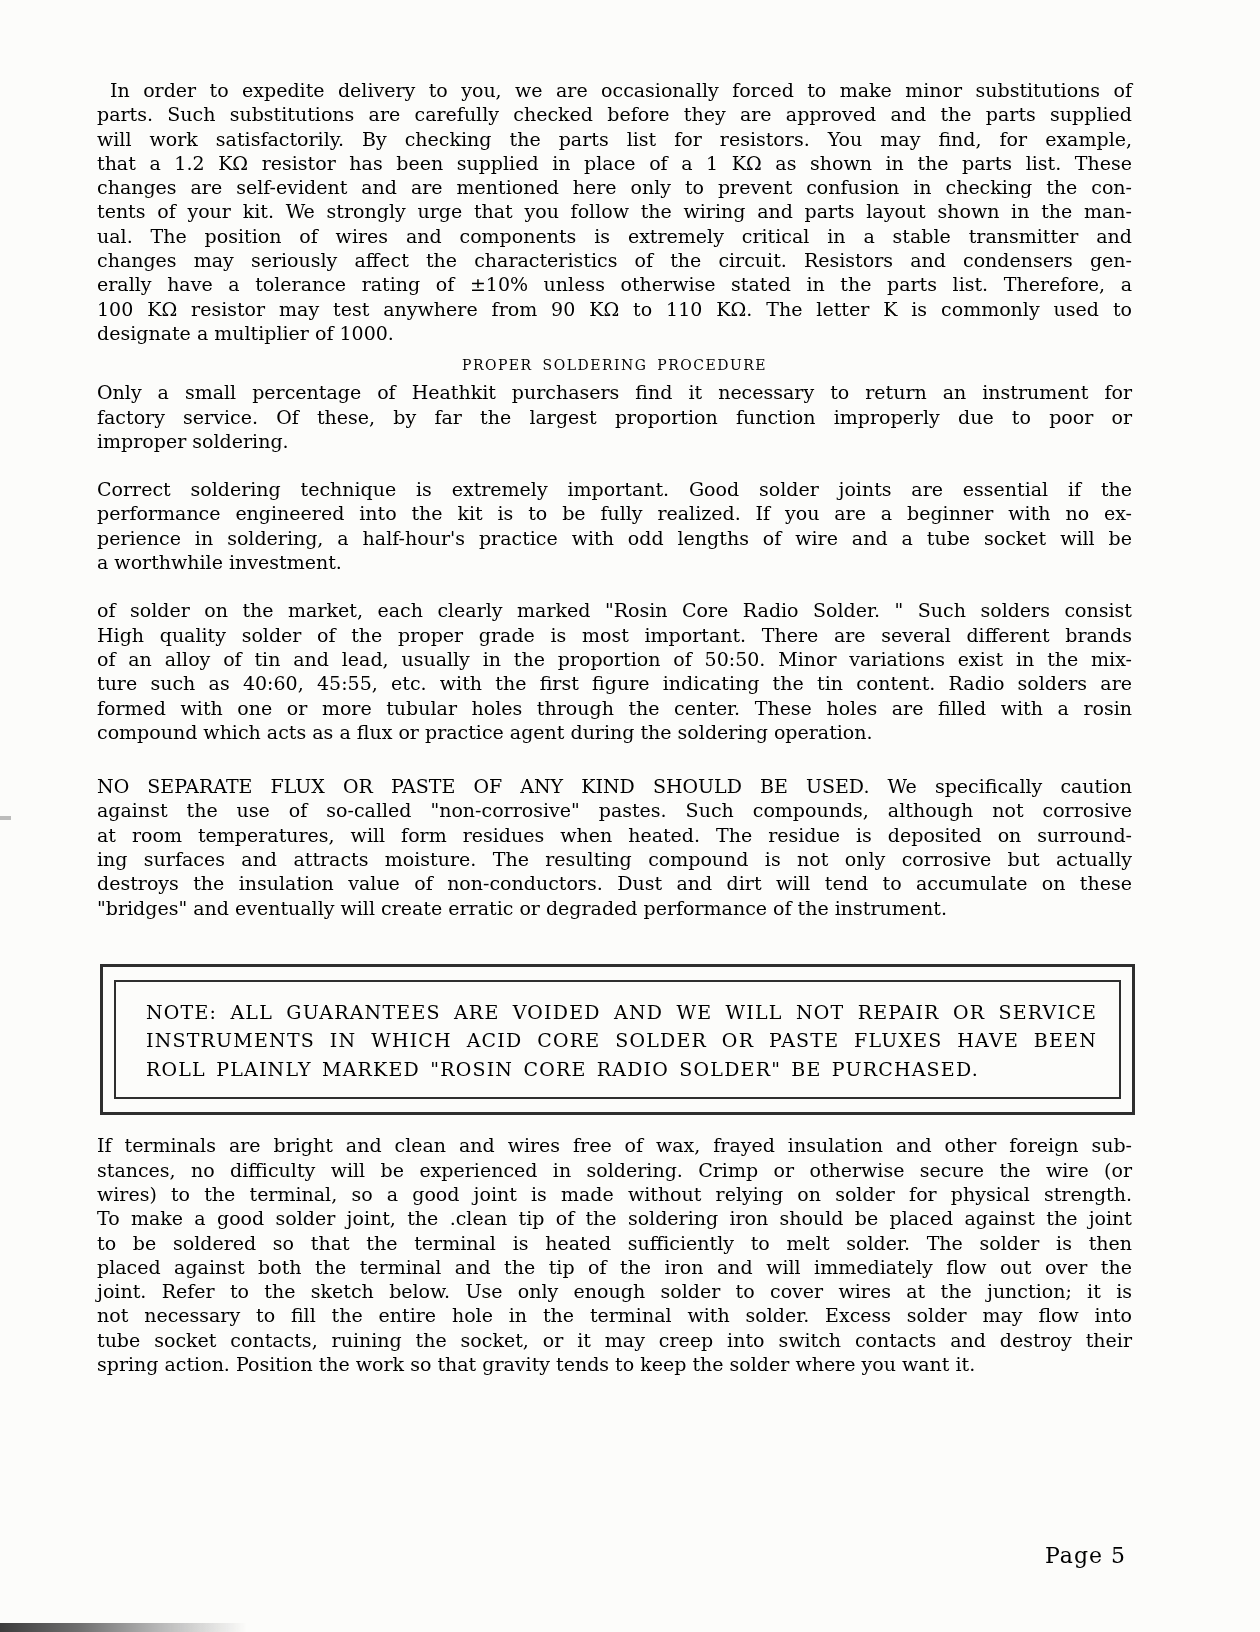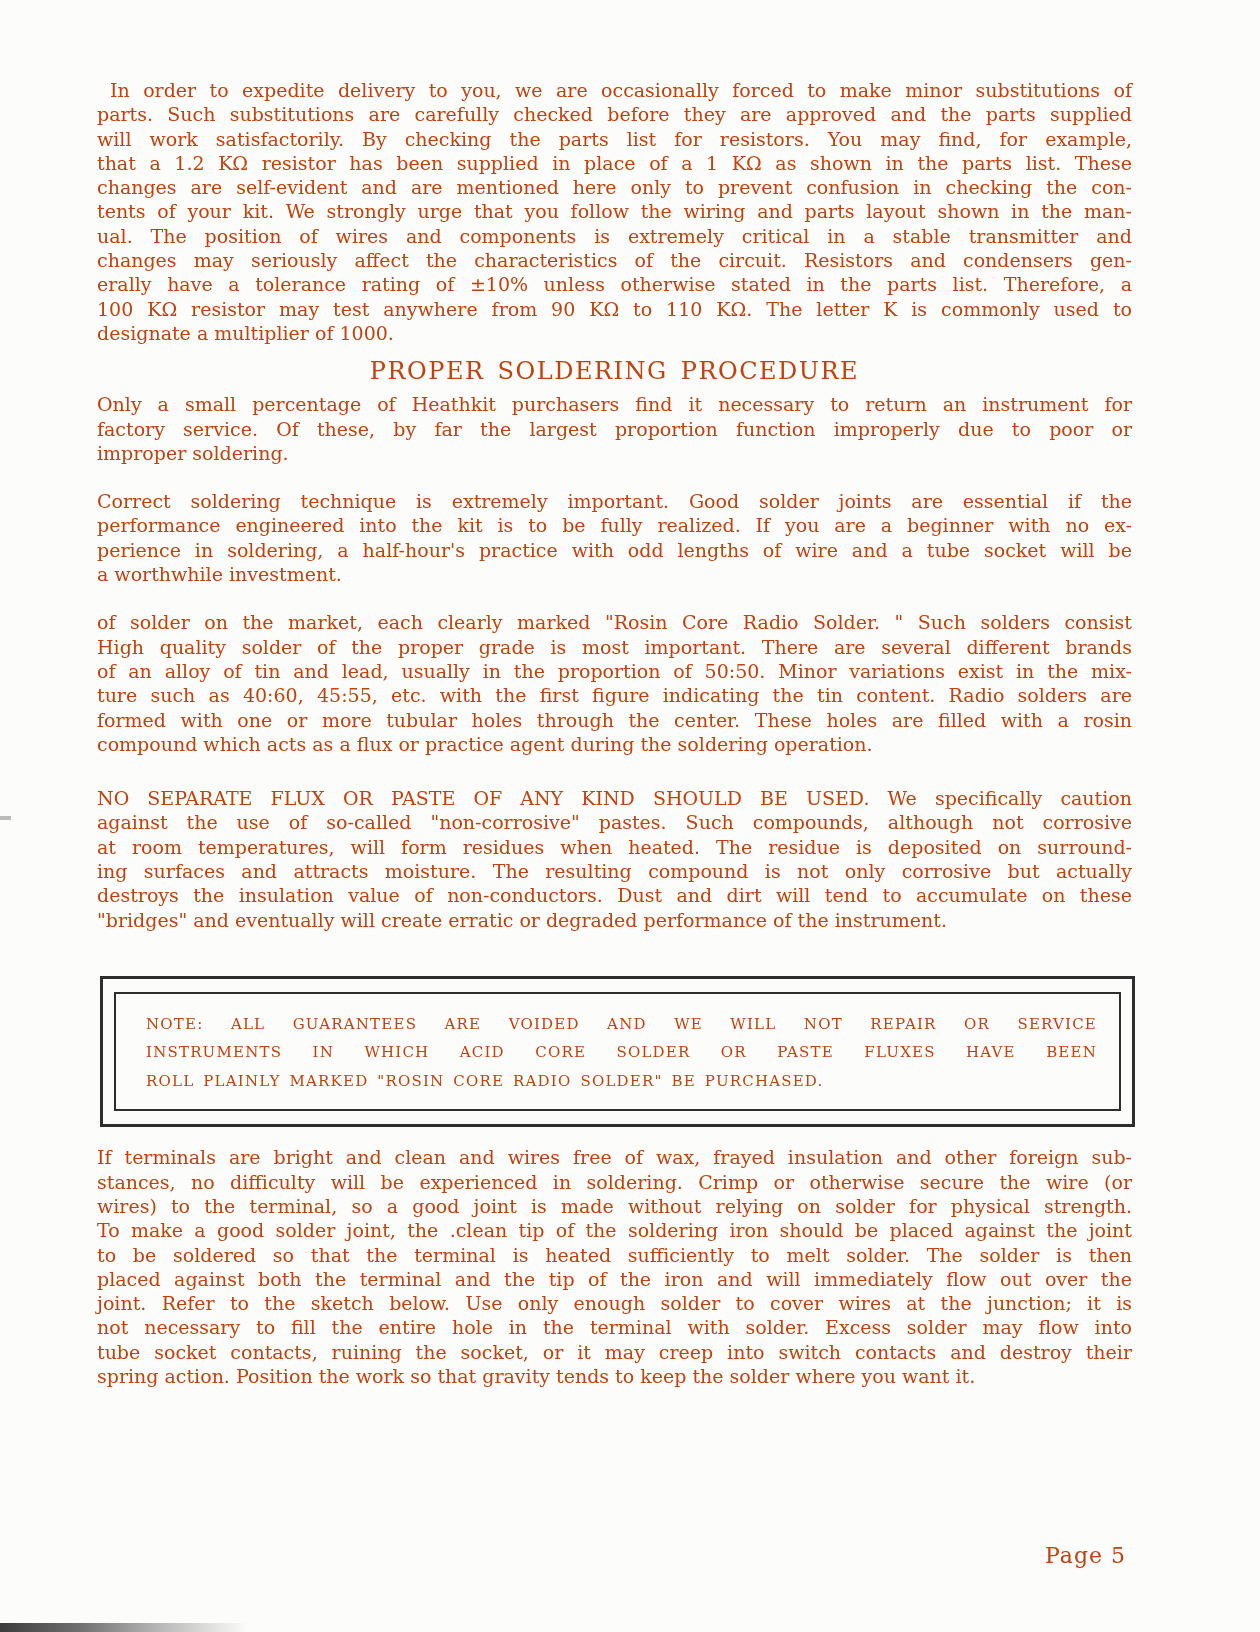--- a/index.html
+++ b/index.html
@@ -7,21 +7,21 @@
     padding: 0;
     background: #ffffff;
   }
   .page {
     position: relative;
     width: 1260px;
     height: 1632px;
     background: #fcfcfa;
     overflow: hidden;
     font-family: "DejaVu Serif", "Liberation Serif", serif;
-    color: #c2410c;
+    color: #000000;
     box-sizing: border-box;
     padding: 78px 128px 0 97px;
   }
   .para {
     font-size: 19px;
     line-height: 24.3px;
     margin: 0 0 24px 0;
   }
   .line {
     text-align: justify;
@@ -30,40 +30,40 @@
   }
   .line-last {
     text-align-last: left;
   }
   .intro .line:first-child {
     text-indent: 13px;
   }
   .intro { margin-bottom: 12px; }
   .heading {
     text-align: center;
-    font-size: 24px;
+    font-size: 14px;
     letter-spacing: 1.5px;
     word-spacing: 4px;
     margin: 0 0 7px 0;
     font-weight: normal;
   }
   .para-correct { margin-top: 24px; }
   .para-solder  { margin-bottom: 30px; }
   .para-flux    { margin-bottom: 44px; margin-top: 24px; }
   .note-outer {
     border: 3px solid #2e2e2e;
     padding: 13px 11px;
     margin: 0 -3px 18px 3px;
   }
   .note-inner {
     border: 2px solid #2e2e2e;
     padding: 16px 22px 14px 30px;
   }
   .note-text {
-    font-size: 15px;
+    font-size: 19px;
     line-height: 28.5px;
     letter-spacing: 1.2px;
     word-spacing: 3px;
   }
   .closing { margin-bottom: 0; }
   .page-number {
     position: absolute;
     top: 1543px;
     right: 134px;
     font-size: 22px;

